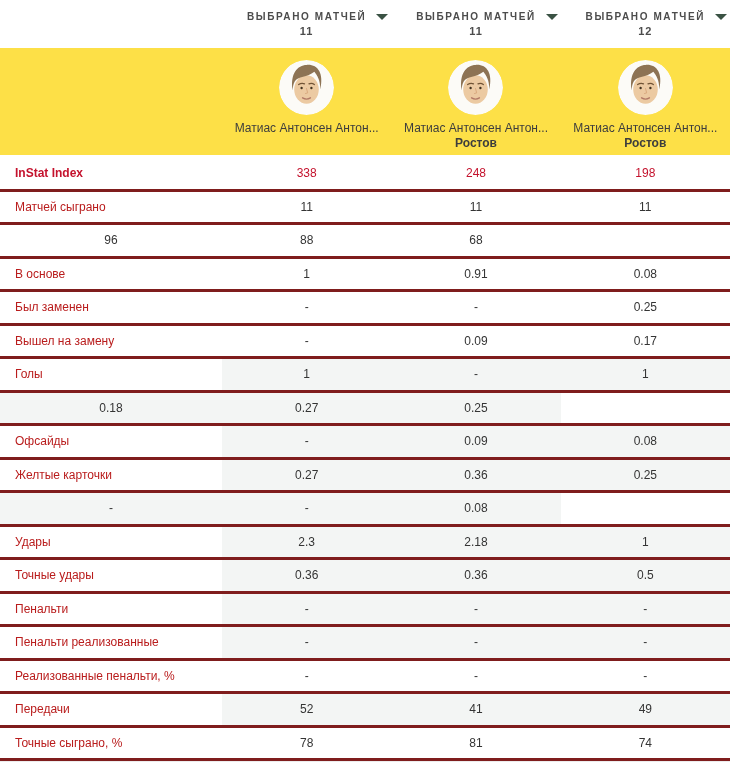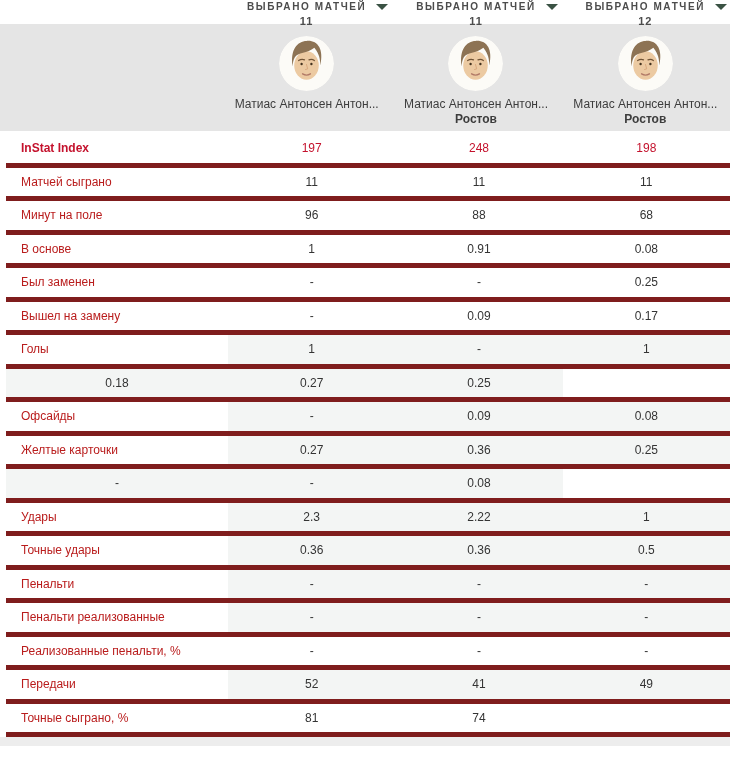--- a/index.html
+++ b/index.html
@@ -4,21 +4,21 @@
 <style>
   html,body{margin:0;padding:0;}
   body{
     width:730px;height:762px;overflow:hidden;background:#ffffff;
     font-family:"Liberation Sans", sans-serif;
   }
   .page{width:730px;height:762px;position:relative;}
 
   
   .top-bar{
-    height:24px;display:grid;grid-template-columns:222px 1fr 1fr 1fr;
+    height:48px;display:grid;grid-template-columns:222px 1fr 1fr 1fr;
     align-items:center;background:#ffffff;
   }
   .selector{
     display:flex;flex-direction:column;align-items:center;justify-content:center;
     cursor:pointer;user-select:none;
   }
   .sel-label{
     position:relative;font-size:10px;font-weight:700;letter-spacing:1.6px;
     color:#4c4c4c;line-height:14px;white-space:nowrap;
   }
@@ -26,36 +26,36 @@
     position:absolute;right:-22px;top:4px;width:0;height:0;
     border-left:6px solid transparent;border-right:6px solid transparent;
     border-top:6px solid #3a5244;
   }
   .sel-count{
     font-size:11px;font-weight:700;letter-spacing:1px;color:#4c4c4c;line-height:14px;
   }
 
   
   .player-band{
-    height:107px;background:#e5e5e5;margin-bottom:3px;
+    height:107px;background:#fde047;margin-bottom:3px;
     display:grid;grid-template-columns:222px 1fr 1fr 1fr;
   }
   .player-col{display:flex;flex-direction:column;align-items:center;padding-top:12px;}
   .avatar{width:55px;height:55px;border-radius:50%;display:block;}
   .player-name{
     margin-top:6px;font-size:12px;color:#3d3d3d;max-width:164px;
     white-space:nowrap;overflow:hidden;text-align:center;line-height:15px;
   }
   .player-team{font-size:12px;color:#3d3d3d;line-height:15px;font-weight:bold;}
 
   
   .row{
     display:grid;grid-template-columns:222px 1fr 1fr 1fr;
-    height:33.5px;box-sizing:border-box;border-bottom:5px solid #7f1d1d;
-    align-items:stretch;background:#ffffff;margin-left:6px;
+    height:33.5px;box-sizing:border-box;border-bottom:3px solid #7f1d1d;
+    align-items:stretch;background:#ffffff;
   }
   .stat-label{
     display:flex;align-items:center;padding-left:15px;
     font-size:12px;color:#b91c1c;
   }
   .cell{
     display:flex;align-items:center;justify-content:center;
     font-size:12px;color:#343434;
   }
   .row.shaded .cell{background:#f3f5f4;}
@@ -145,32 +145,31 @@
         <path d="M24 38.5 q4 2.6 8 0" stroke="#b27b68" stroke-width="1.4" fill="none" stroke-linecap="round"></path>
       </svg>
       <div class="player-name">Матиас Антонсен Антон...</div>
       <div class="player-team">Ростов</div>
     </div>
   </div>
 
   <div class="table">
       <div class="row highlight">
     <div class="stat-label">InStat Index</div>
-    <div class="cell">197</div>
+    <div class="cell">338</div>
     <div class="cell">248</div>
     <div class="cell">198</div>
   </div>
       <div class="row">
     <div class="stat-label">Матчей сыграно</div>
     <div class="cell">11</div>
     <div class="cell">11</div>
     <div class="cell">11</div>
   </div>
       <div class="row">
-    <div class="stat-label">Минут на поле</div>
     <div class="cell">96</div>
     <div class="cell">88</div>
     <div class="cell">68</div>
   </div>
       <div class="row">
     <div class="stat-label">В основе</div>
     <div class="cell">1</div>
     <div class="cell">0.91</div>
     <div class="cell">0.08</div>
   </div>
@@ -210,21 +209,21 @@
     <div class="cell">0.25</div>
   </div>
       <div class="row shaded">
     <div class="cell">-</div>
     <div class="cell">-</div>
     <div class="cell">0.08</div>
   </div>
       <div class="row shaded">
     <div class="stat-label">Удары</div>
     <div class="cell">2.3</div>
-    <div class="cell">2.22</div>
+    <div class="cell">2.18</div>
     <div class="cell">1</div>
   </div>
       <div class="row shaded">
     <div class="stat-label">Точные удары</div>
     <div class="cell">0.36</div>
     <div class="cell">0.36</div>
     <div class="cell">0.5</div>
   </div>
       <div class="row shaded">
     <div class="stat-label">Пенальти</div>
@@ -245,19 +244,20 @@
     <div class="cell">-</div>
   </div>
       <div class="row shaded">
     <div class="stat-label">Передачи</div>
     <div class="cell">52</div>
     <div class="cell">41</div>
     <div class="cell">49</div>
   </div>
       <div class="row">
     <div class="stat-label">Точные сыграно, %</div>
+    <div class="cell">78</div>
     <div class="cell">81</div>
     <div class="cell">74</div>
   </div>
     </div>
 
   <div class="bottom-strip"></div>
 </div>
 
 </body></html>

